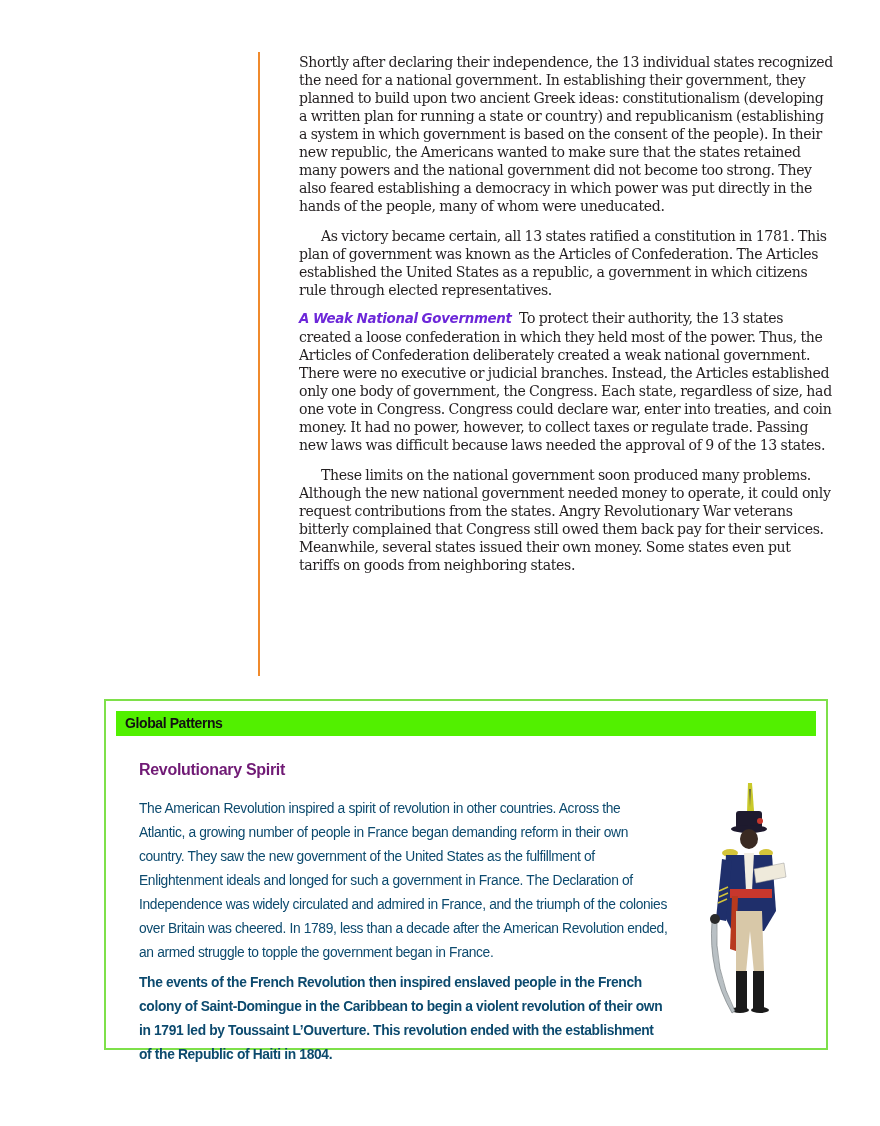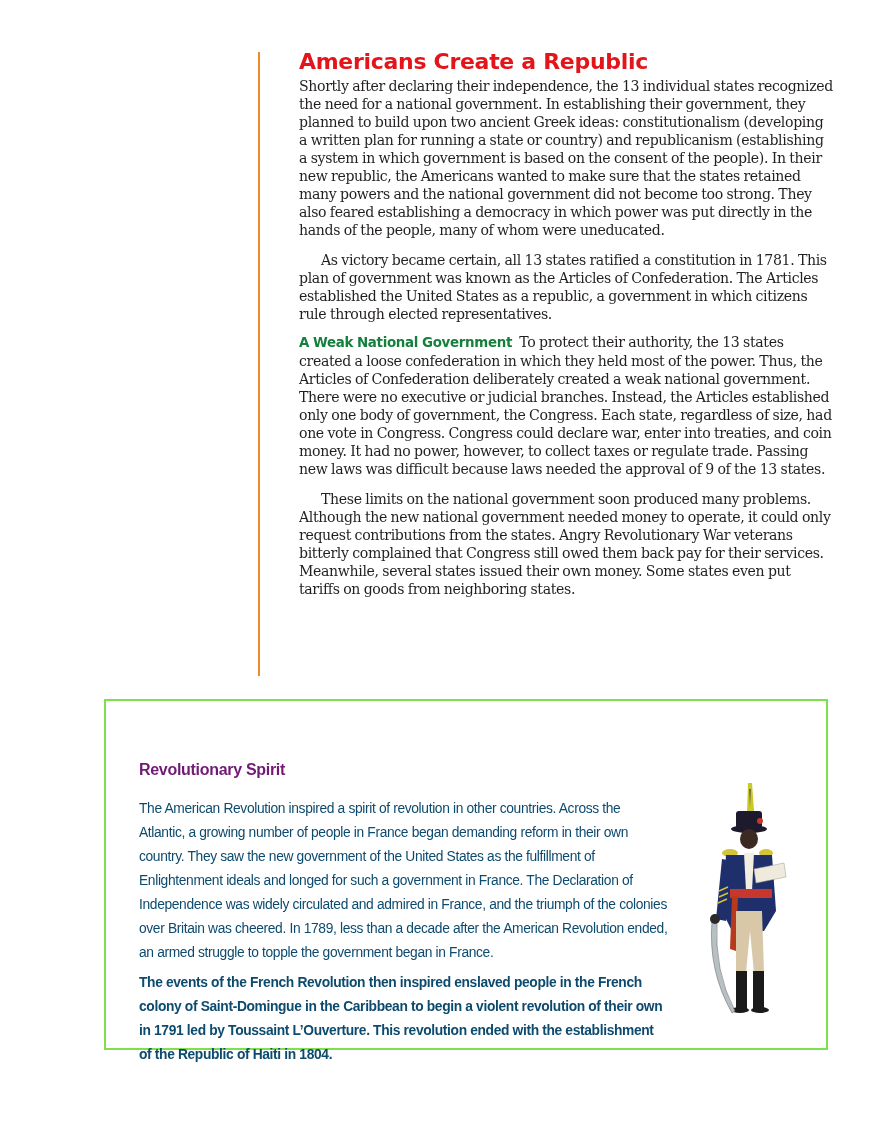--- a/index.html
+++ b/index.html
@@ -19,21 +19,21 @@
     margin:0; line-height:24px; letter-spacing:-0.3px;
   }
   .p {
     font-size:14.1px; line-height:18px; margin:0; letter-spacing:-0.35px;
     word-spacing:-0.5px;
   }
   .p.indent { text-indent:22px;margin-top:12px; }
   .gap { height:10px; }
   .subhead {
     font-family:"DejaVu Sans", "Liberation Sans", sans-serif;
-    font-weight:bold; font-size:13.4px; color:#15803d; letter-spacing:-0.3px;
+    font-weight:bold; font-size:13.4px; color:#6d28d9; letter-spacing:-0.3px;font-style:italic;
   }
   .box {
     position:absolute; left:104px; top:699px; width:720px; height:347px;
     border:2px solid #7ee04a; background:#fff;
   }
   .band {
     position:absolute; left:10px; top:10px; width:700px; height:25px;
     background:#52f000;
   }
   .band-label {
@@ -56,29 +56,31 @@
   .figure {
     position:absolute; left:586px; top:80px; width:105px; height:240px;
   }
 </style>
 </head>
 <body>
 
 <div class="rule"></div>
 
 <div class="main">
-  <h1 class="title">Americans Create a Republic</h1>
   <p class="p" style="margin-top:3px">Shortly after declaring their independence, the 13 individual states recognized the need for a national government. In establishing their government, they planned to build upon two ancient Greek ideas: constitutionalism (developing a written plan for running a state or country) and republicanism (establishing a system in which government is based on the consent of the people). In their new republic, the Americans wanted to make sure that the states retained many powers and the national government did not become too strong. They also feared establishing a democracy in which power was put directly in the hands of the people, many of whom were uneducated.</p>
   <p class="p indent">As victory became certain, all 13 states ratified a constitution in 1781. This plan of government was known as the Articles of Confederation. The Articles established the United States as a republic, a government in which citizens rule through elected representatives.</p>
   <div class="gap"></div>
   <p class="p"><span class="subhead">A Weak National Government</span>&nbsp; <span>To protect their authority, the 13 states created a loose confederation in which they held most of the power. Thus, the Articles of Confederation deliberately created a weak national government. There were no executive or judicial branches. Instead, the Articles established only one body of government, the Congress. Each state, regardless of size, had one vote in Congress. Congress could declare war, enter into treaties, and coin money. It had no power, however, to collect taxes or regulate trade. Passing new laws was difficult because laws needed the approval of 9 of the 13 states.</span></p>
   <p class="p indent">These limits on the national government soon produced many problems. Although the new national government needed money to operate, it could only request contributions from the states. Angry Revolutionary War veterans bitterly complained that Congress still owed them back pay for their services. Meanwhile, several states issued their own money. Some states even put tariffs on goods from neighboring states.</p>
 </div>
 
 <div class="box">
+  <div class="band">
+    <span class="band-label">Global Patterns</span>
+  </div>
   <div class="box-title">Revolutionary Spirit</div>
   <div class="box-text">
     <p>The American Revolution inspired a spirit of revolution in other countries. Across the Atlantic, a growing number of people in France began demanding reform in their own country. They saw the new government of the United States as the fulfillment of Enlightenment ideals and longed for such a government in France. The Declaration of Independence was widely circulated and admired in France, and the triumph of the colonies over Britain was cheered. In 1789, less than a decade after the American Revolution ended, an armed struggle to topple the government began in France.</p>
     <p>The events of the French Revolution then inspired enslaved people in the French colony of Saint-Domingue in the Caribbean to begin a violent revolution of their own in 1791 led by Toussaint L’Ouverture. This revolution ended with the establishment of the Republic of Haiti in 1804.</p>
   </div>
   <div class="figure">
     <svg width="105" height="240" viewBox="0 0 105 240">
 
       <path d="M56 2 L60 2 L62 30 L55 32 Z" fill="#c9c92a"></path>
       <path d="M57 8 L59 8 L58 26 Z" fill="#6b6b40"></path>

